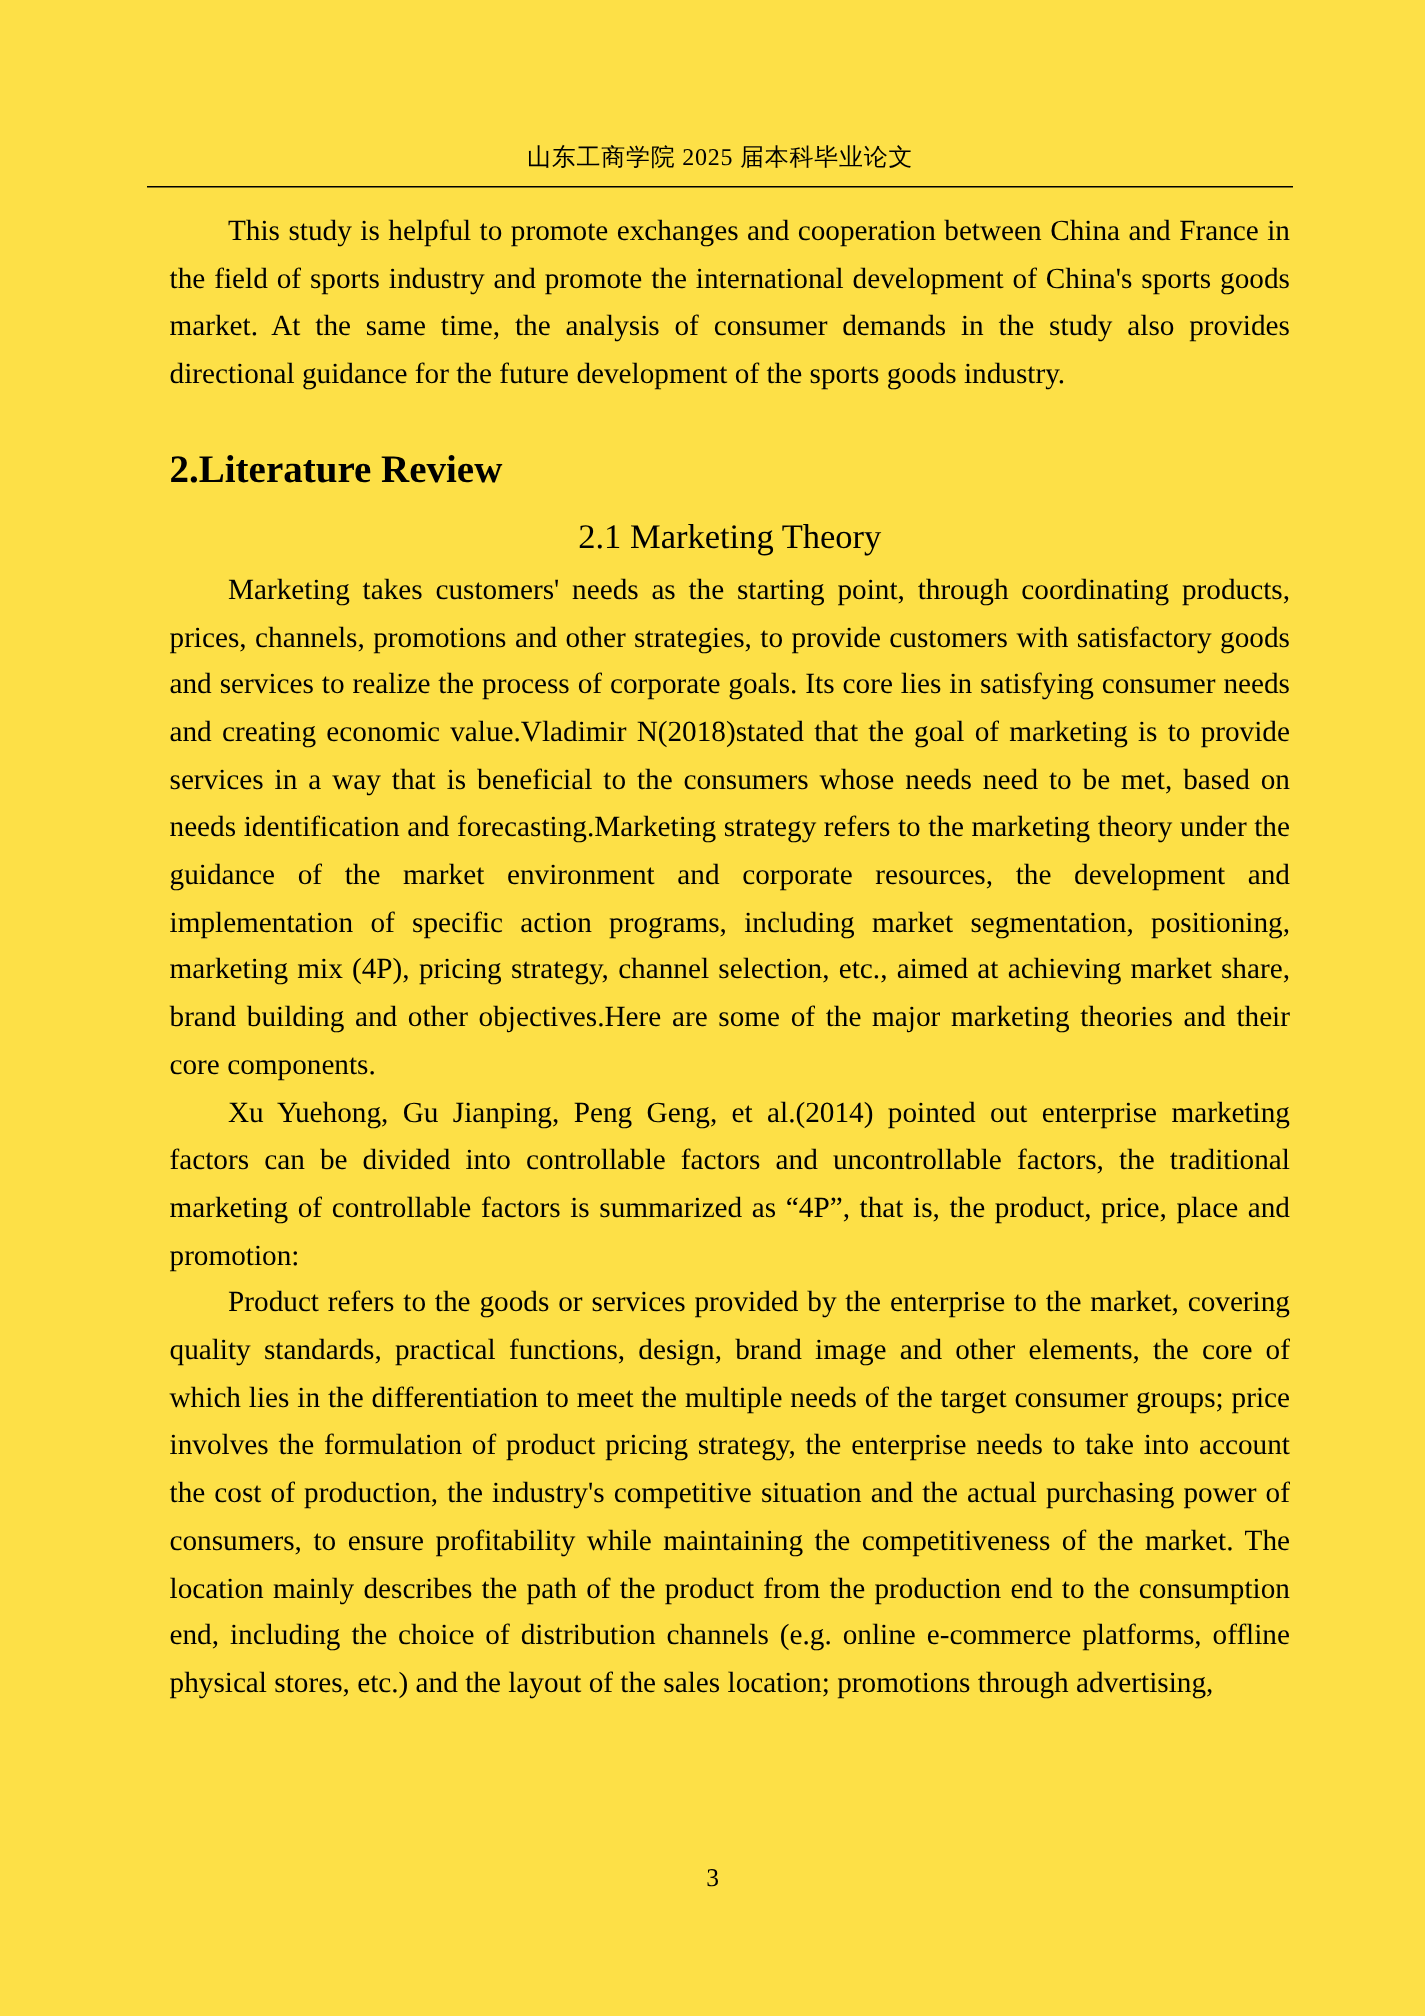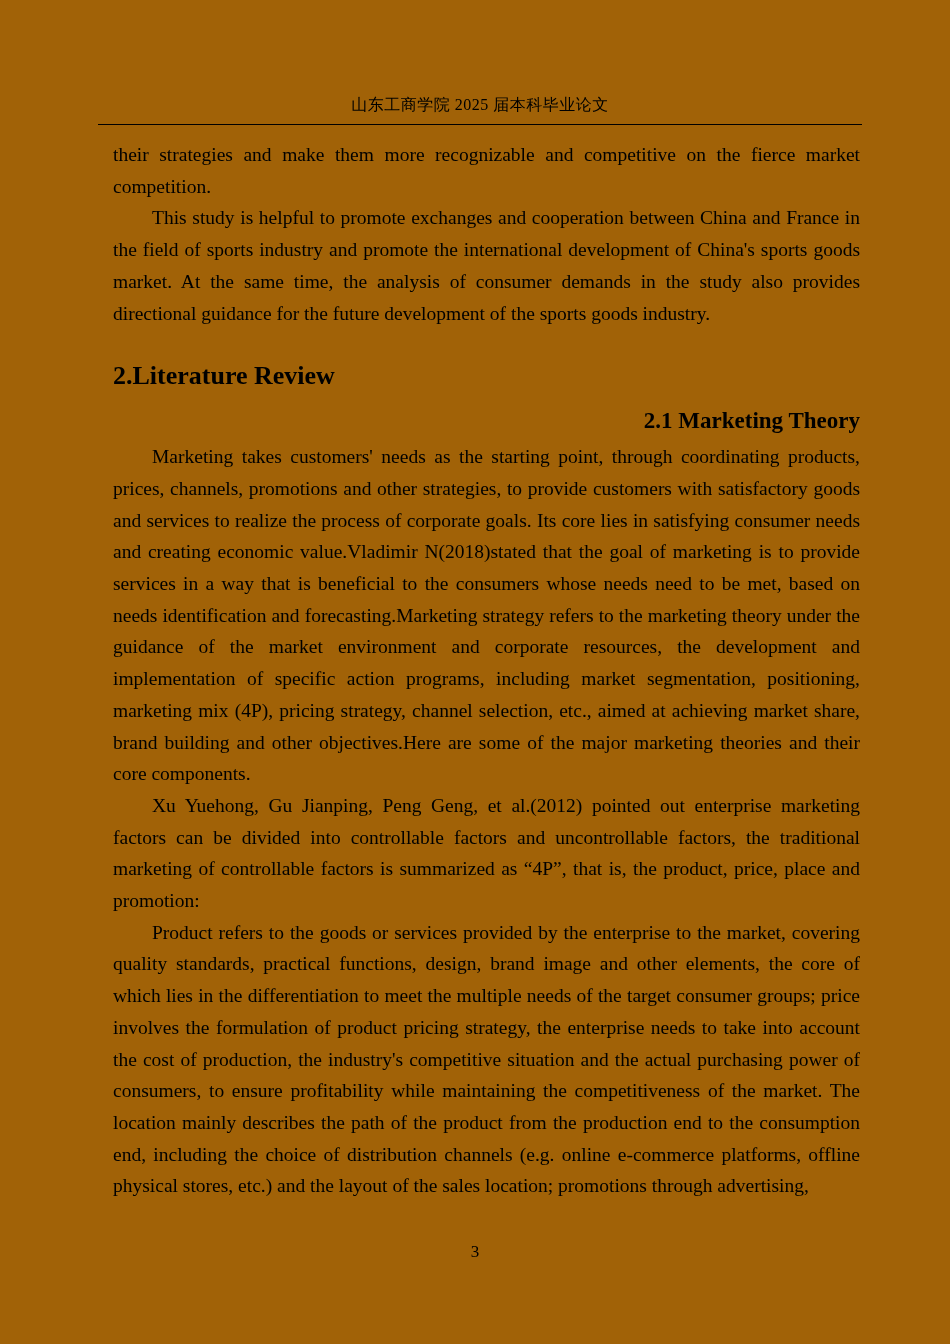--- a/index.html
+++ b/index.html
@@ -11,21 +11,21 @@
       height: 1344px;
       background: #ffffff;
       color: #000000;
       font-family: "Liberation Serif", "DejaVu Serif", serif;
       position: relative;
       overflow: hidden;
     }
     .page {
       position: absolute;
       inset: 0;
-      background: #a16207;
+      background: #fde047;
     }
     .doc-header {
       position: absolute;
       top: 0;
       left: 98px;
       width: 764px;
       padding-top: 95px;
       padding-bottom: 8px;
       border-bottom: 1.5px solid #000000;
       text-align: center;
@@ -55,23 +55,23 @@
       font-size: 26px;
       line-height: 34px;
       font-weight: bold;
       margin: 30px 0 12px 0;
       text-align: left;
       text-indent: 0;
     }
     h2.subsec {
       font-size: 23px;
       line-height: 32px;
-      font-weight: bold;
+      font-weight: normal;
       margin: 2px 0 4px 0;
-      text-align: right;
+      text-align: center;
       text-indent: 0;
     }
     .doc-footer {
       position: absolute;
       top: 1242px;
       left: 0;
       width: 950px;
       text-align: center;
       font-size: 17px;
     }
@@ -80,33 +80,32 @@
 <body>
 
 <div class="page">
 
   <header class="doc-header">
     <span>山东工商学院 2025 届本科毕业论文</span>
   </header>
 
   <main class="doc-body">
 
-    <p>their strategies and make them more recognizable and competitive on the fierce market competition.</p>
 
 
     <p class="indent">This study is helpful to promote exchanges and cooperation between China and France in the field of sports industry and promote the international development of China's sports goods market. At the same time, the analysis of consumer demands in the study also provides directional guidance for the future development of the sports goods industry.</p>
 
     <h1 class="sec">2.Literature Review</h1>
 
     <h2 class="subsec">2.1 Marketing Theory</h2>
 
     <p class="indent">Marketing takes customers' needs as the starting point, through coordinating products, prices, channels, promotions and other strategies, to provide customers with satisfactory goods and services to realize the process of corporate goals. Its core lies in satisfying consumer needs and creating economic value.Vladimir N(2018)stated that the goal of marketing is to provide services in a way that is beneficial to the consumers whose needs need to be met, based on needs identification and forecasting.Marketing strategy refers to the marketing theory under the guidance of the market environment and corporate resources, the development and implementation of specific action programs, including market segmentation, positioning, marketing mix (4P), pricing strategy, channel selection, etc., aimed at achieving market share, brand building and other objectives.Here are some of the major marketing theories and their core components.</p>
 
 
-    <p class="indent">Xu Yuehong, Gu Jianping, Peng Geng, et al.(2012) pointed out enterprise marketing factors can be divided into controllable factors and uncontrollable factors, the traditional marketing of controllable factors is summarized as “4P”, that is, the product, price, place and promotion:</p>
+    <p class="indent">Xu Yuehong, Gu Jianping, Peng Geng, et al.(2014) pointed out enterprise marketing factors can be divided into controllable factors and uncontrollable factors, the traditional marketing of controllable factors is summarized as “4P”, that is, the product, price, place and promotion:</p>
 
     <p class="indent">Product refers to the goods or services provided by the enterprise to the market, covering quality standards, practical functions, design, brand image and other elements, the core of which lies in the differentiation to meet the multiple needs of the target consumer groups; price involves the formulation of product pricing strategy, the enterprise needs to take into account the cost of production, the industry's competitive situation and the actual purchasing power of consumers, to ensure profitability while maintaining the competitiveness of the market. The location mainly describes the path of the product from the production end to the consumption end, including the choice of distribution channels (e.g. online e-commerce platforms, offline physical stores, etc.) and the layout of the sales location; promotions through advertising,</p>
 
   </main>
 
   <footer class="doc-footer">
     <span>3</span>
   </footer>
 
 </div>

